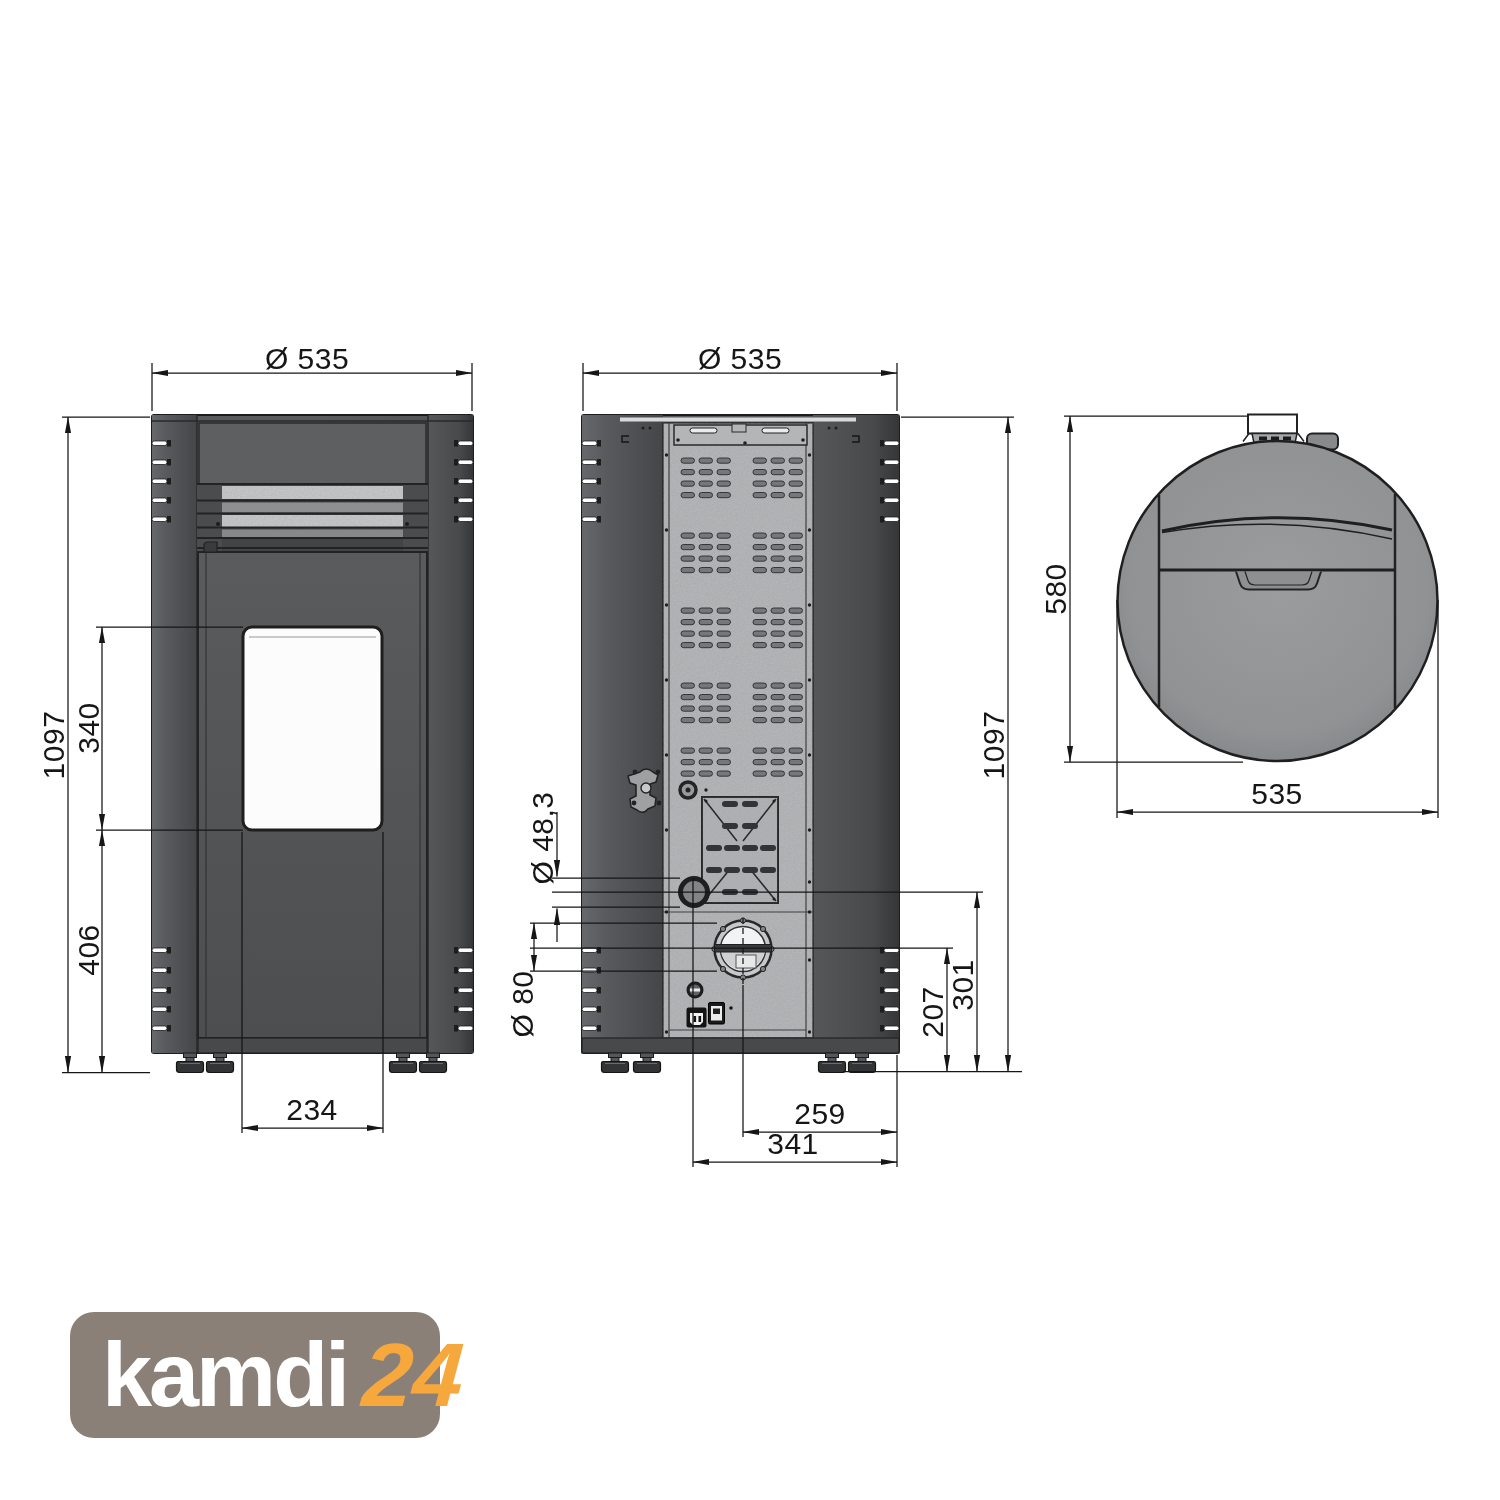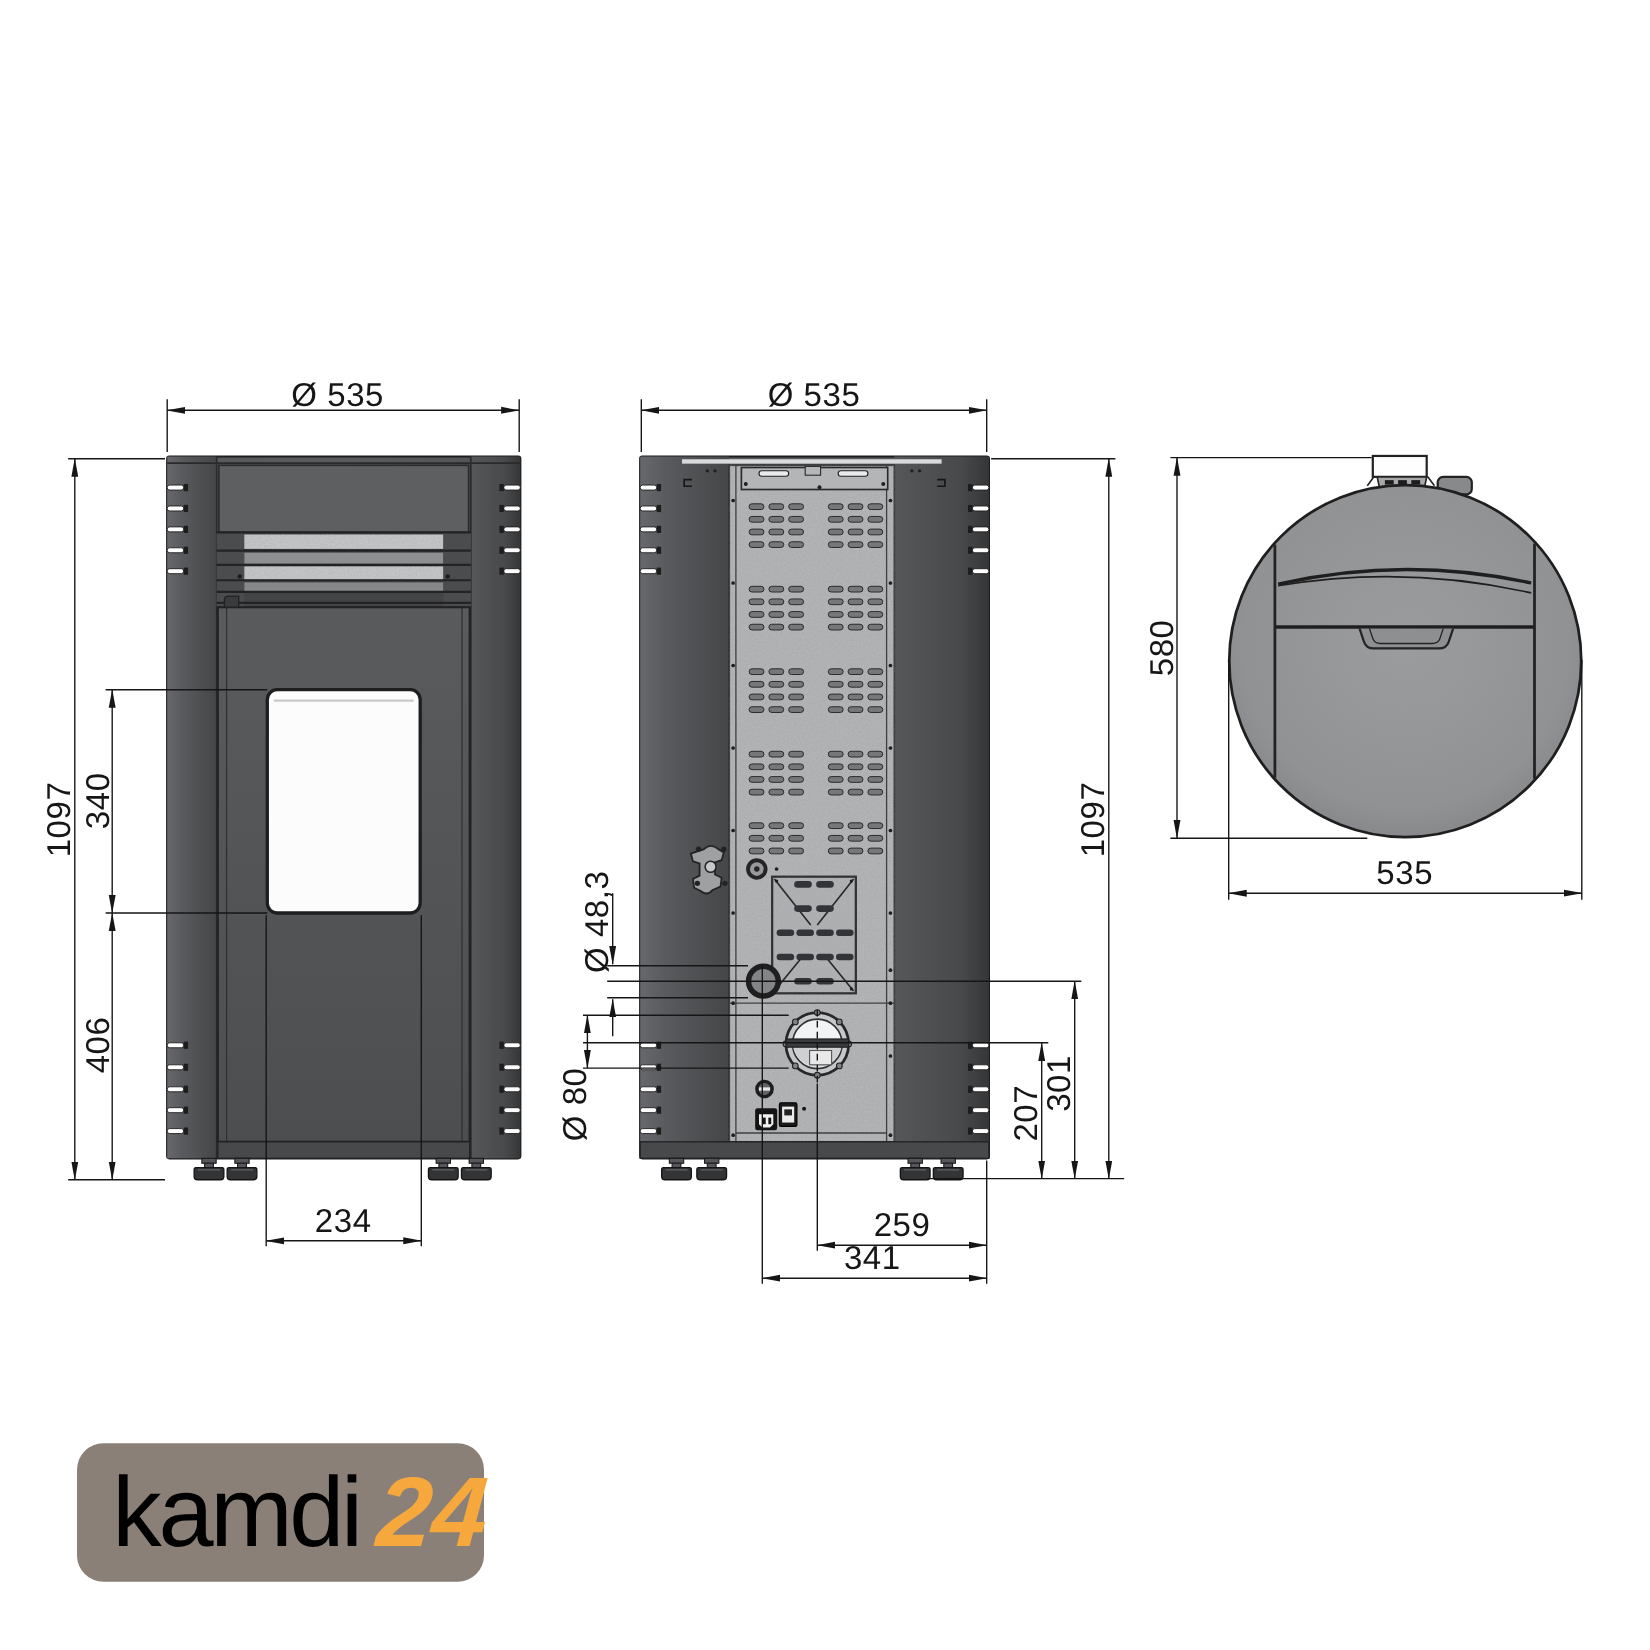--- a/index.html
+++ b/index.html
@@ -2,21 +2,21 @@
 <html><head>
 <meta charset="utf-8">
 <style>
   html,body{margin:0;padding:0;background:#ffffff;}
   #canvas{position:relative;width:1500px;height:1500px;background:#ffffff;overflow:hidden;
           font-family:"Liberation Sans",sans-serif;}
   svg{position:absolute;left:0;top:0;}
   text.dim{font-family:"Liberation Sans",sans-serif;font-size:30px;fill:#161616;letter-spacing:0.5px;}
   .logo{position:absolute;left:70px;top:1312px;width:370px;height:126px;background:#8a8078;
         border-radius:24px;display:flex;align-items:center;padding-left:32px;box-sizing:border-box;}
-  .logo .brand{font-size:90px;font-weight:normal;color:#000000;letter-spacing:-3px;line-height:1;}
+  .logo .brand{font-size:90px;font-weight:bold;color:#ffffff;letter-spacing:-3px;line-height:1;}
   .logo .suffix{font-size:90px;font-weight:bold;font-style:italic;color:#f6a83d;margin-left:16px;
         transform:skewX(-4deg);line-height:1;}
 </style>
 </head>
 <body>
 
 <div id="canvas">
 
 <svg width="1500" height="1500" viewBox="0 0 1500 1500">
 <defs>

